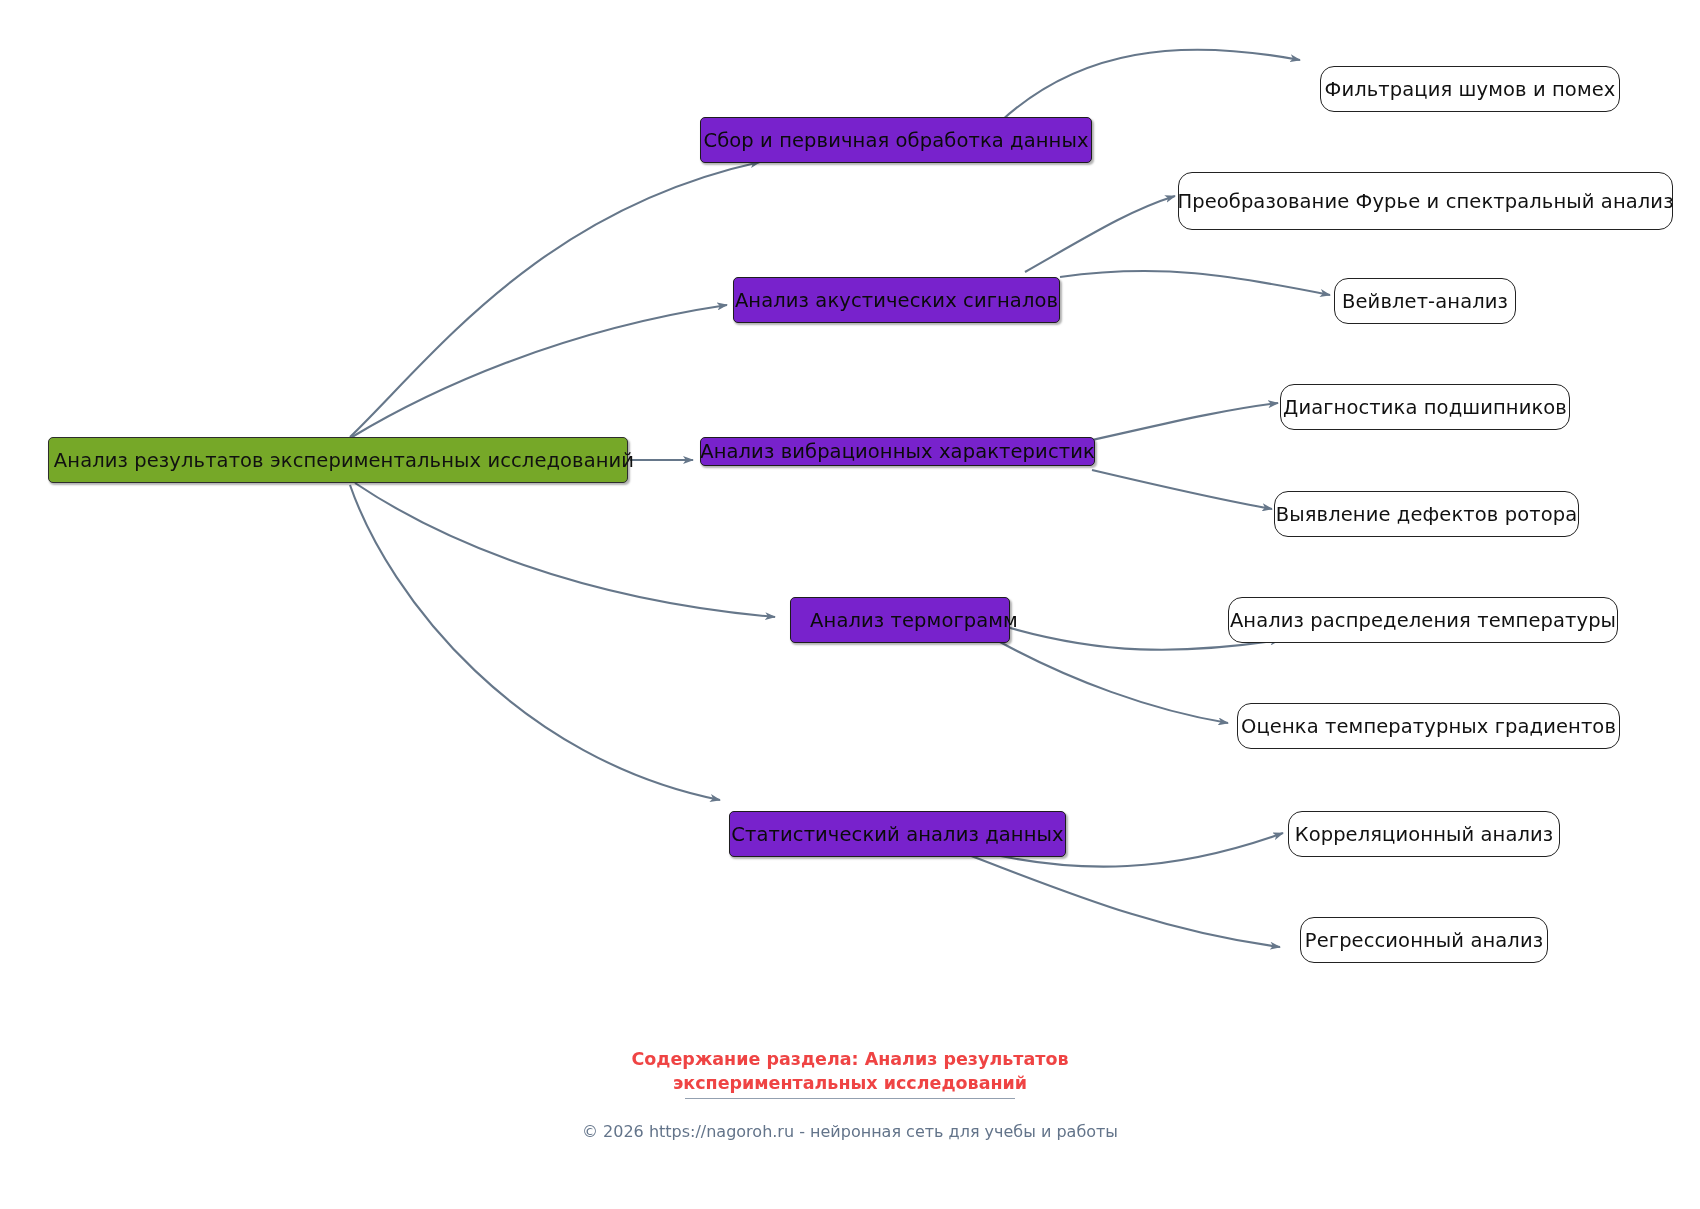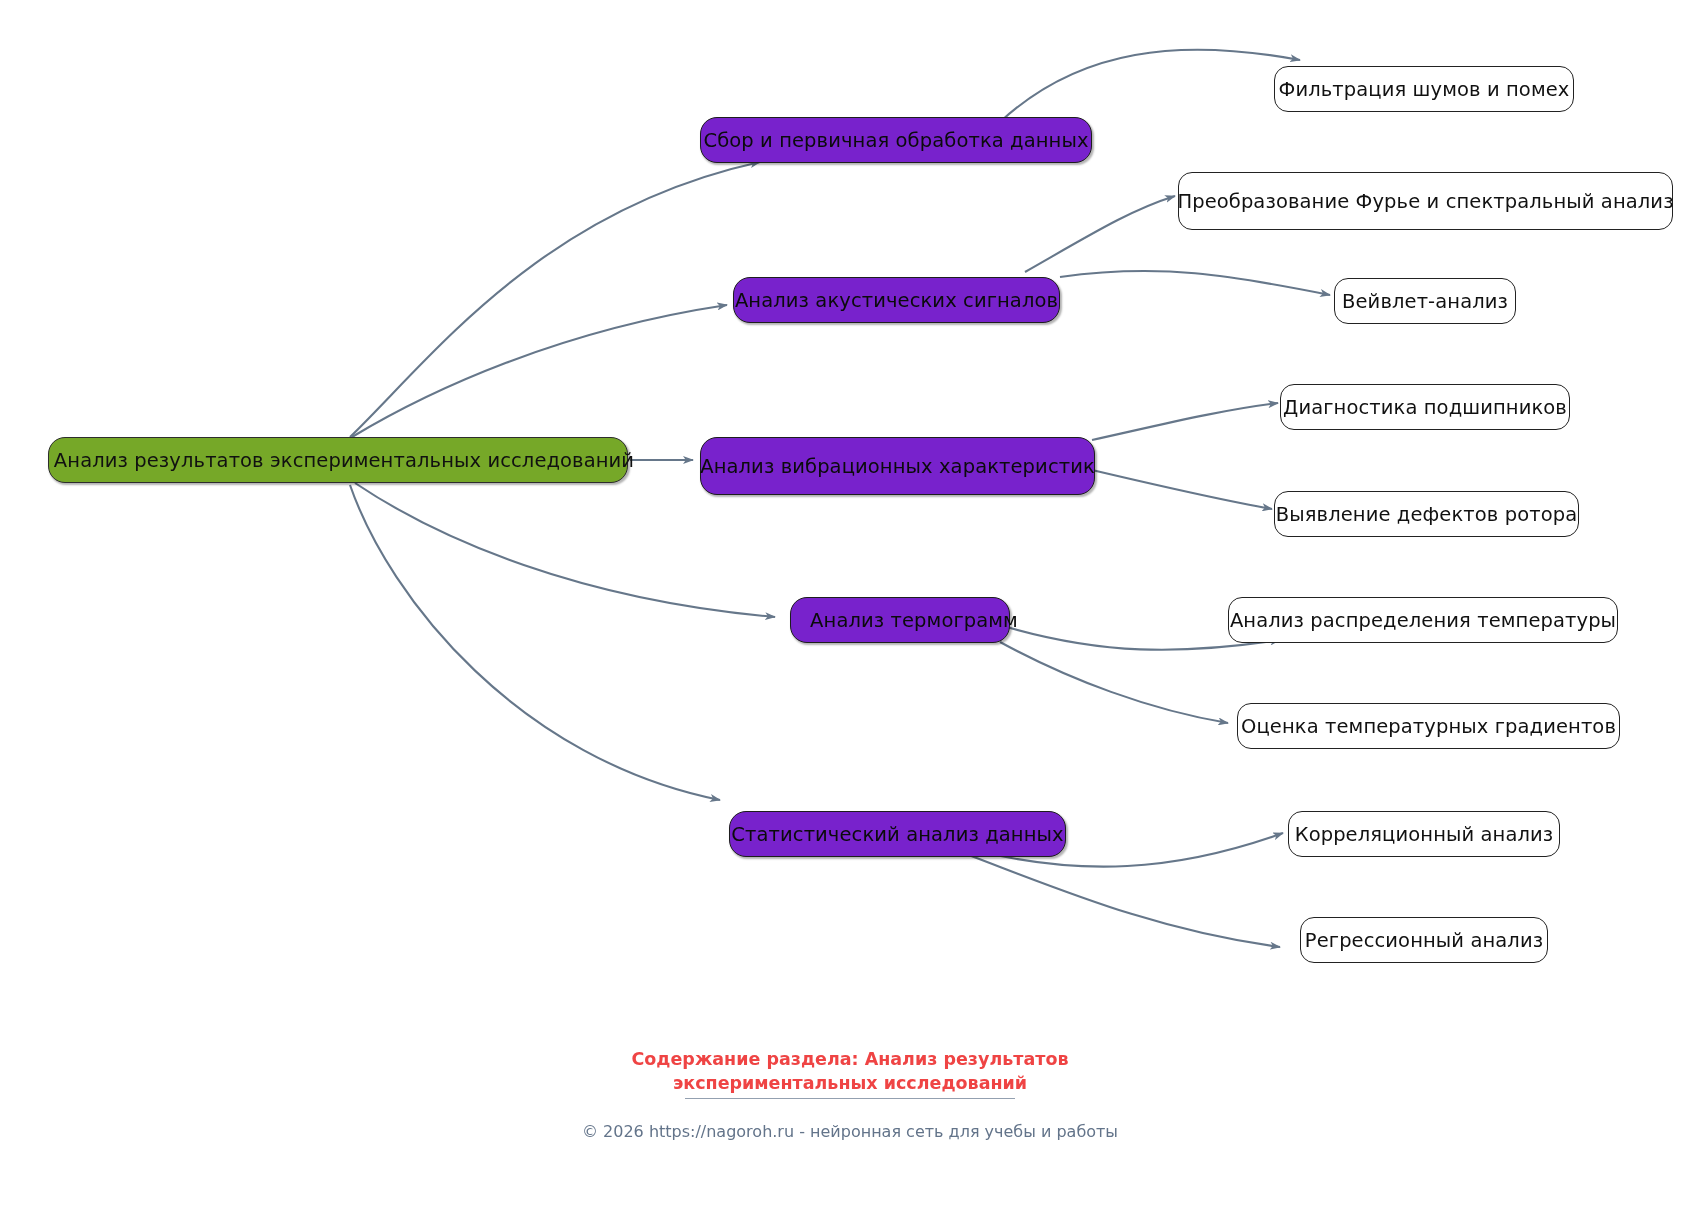--- a/index.html
+++ b/index.html
@@ -29,21 +29,21 @@
     width: 1700px;
     height: 1209px;
     pointer-events: none;
   }
   .node {
     position: absolute;
     box-sizing: border-box;
     display: flex;
     align-items: center;
     justify-content: center;
-    border-radius: 17px;
+    border-radius: 5px;
     white-space: nowrap;
     letter-spacing: 0.1px;
   }
   .node-root {
     background: #76a828;
     border: 1.6px solid #2d2d2d;
     color: #111111;
     font-size: 19.5px;
     padding: 0 16px;
     box-shadow: 1.5px 2px 2px rgba(0,0,0,0.30);
@@ -130,35 +130,35 @@
     </g>
   </svg>
 
   <div class="node node-root" style="left:48px; top:437px; width:580px; height:46px;padding-left:28px;">
     <span>Анализ результатов экспериментальных исследований</span>
   </div>
 
   <div class="node node-branch" style="left:700px; top:117px; width:392px; height:46px;">
     <span>Сбор и первичная обработка данных</span>
   </div>
-  <div class="node node-leaf" style="left:1274px; top:66px; width:300px; height:46px;">
+  <div class="node node-leaf" style="left:1320px; top:66px; width:300px; height:46px;">
     <span>Фильтрация шумов и помех</span>
   </div>
 
   <div class="node node-branch" style="left:733px; top:277px; width:327px; height:46px;">
     <span>Анализ акустических сигналов</span>
   </div>
   <div class="node node-leaf" style="left:1178px; top:172px; width:495px; height:58px;">
     <span>Преобразование Фурье и спектральный анализ</span>
   </div>
   <div class="node node-leaf" style="left:1334px; top:278px; width:182px; height:46px;">
     <span>Вейвлет-анализ</span>
   </div>
 
-  <div class="node node-branch" style="left:700px; top:437px; width:395px; height:58px;">
+  <div class="node node-branch" style="left:700px; top:437px; width:395px; height:29px;">
     <span>Анализ вибрационных характеристик</span>
   </div>
   <div class="node node-leaf" style="left:1280px; top:384px; width:290px; height:46px;">
     <span>Диагностика подшипников</span>
   </div>
   <div class="node node-leaf" style="left:1274px; top:491px; width:305px; height:46px;">
     <span>Выявление дефектов ротора</span>
   </div>
 
   <div class="node node-branch" style="left:790px; top:597px; width:220px; height:46px;padding-left:44px;">

